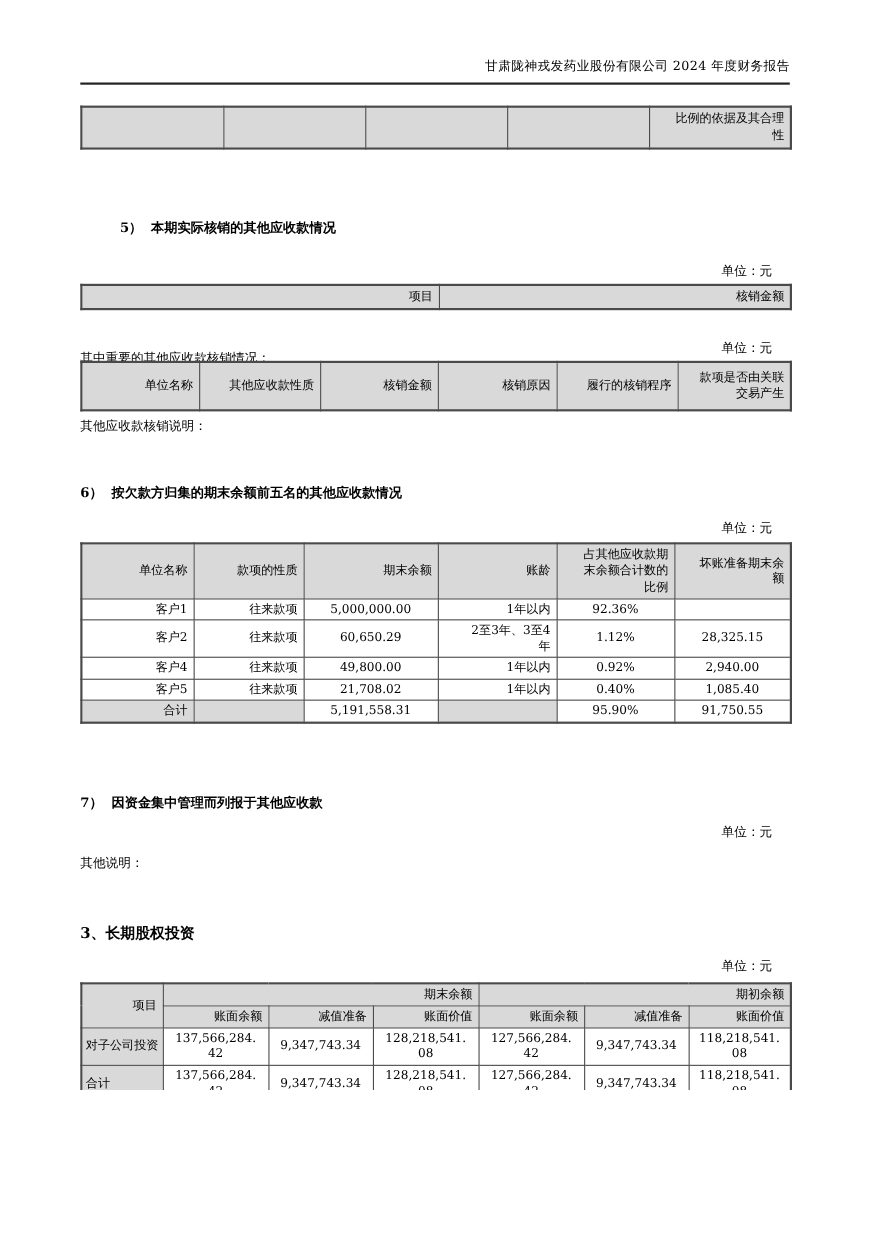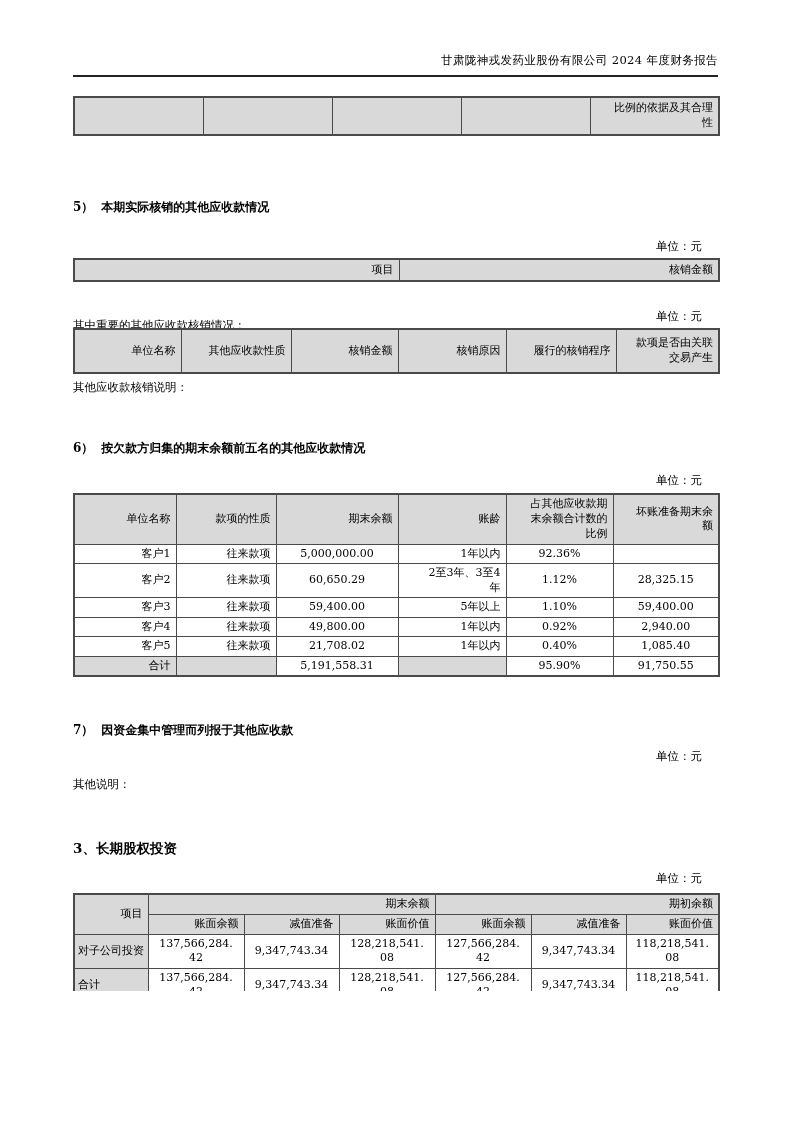--- a/index.html
+++ b/index.html
@@ -53,21 +53,21 @@
   .te { top: 893px; }
   .te tr.g1 td, .te tr.g2 td { height: 20px; }
   .te td.num { word-break: break-all; padding: 2px 8px; }
   .te td.lbl { padding: 2px 3px; height: 33px; }
 
   .heading {
     position: absolute; left: 73px;
     font-weight: bold; font-size: 12px;
   }
   .heading .tx { margin-left: 8px; }
-  .h5x { top: 199px; }
+  .h5x { top: 199px; margin-left: 36px; }
   .h6x { top: 440px; }
   .h7x { top: 722px; }
   .heading2 {
     position: absolute; left: 73px; top: 840px;
     font-weight: bold; font-size: 13.5px;
   }
 
   .unit { position: absolute; right: 91px; font-size: 11.5px; }
   .u1 { top: 239px; } .u2 { top: 309px; } .u3 { top: 473px; }
   .u4 { top: 749px; } .u5 { top: 871px; }
@@ -193,28 +193,20 @@
     <tr>
       <td class="lft">客户2</td>
       <td class="lft">往来款项</td>
       <td class="num">60,650.29</td>
       <td class="lft">2至3年、3至4
 年</td>
       <td class="num">1.12%</td>
       <td class="num">28,325.15</td>
     </tr>
     <tr>
-      <td class="lft">客户3</td>
-      <td class="lft">往来款项</td>
-      <td class="num">59,400.00</td>
-      <td class="lft">5年以上</td>
-      <td class="num">1.10%</td>
-      <td class="num">59,400.00</td>
-    </tr>
-    <tr>
       <td class="lft">客户4</td>
       <td class="lft">往来款项</td>
       <td class="num">49,800.00</td>
       <td class="lft">1年以内</td>
       <td class="num">0.92%</td>
       <td class="num">2,940.00</td>
     </tr>
     <tr>
       <td class="lft">客户5</td>
       <td class="lft">往来款项</td>

